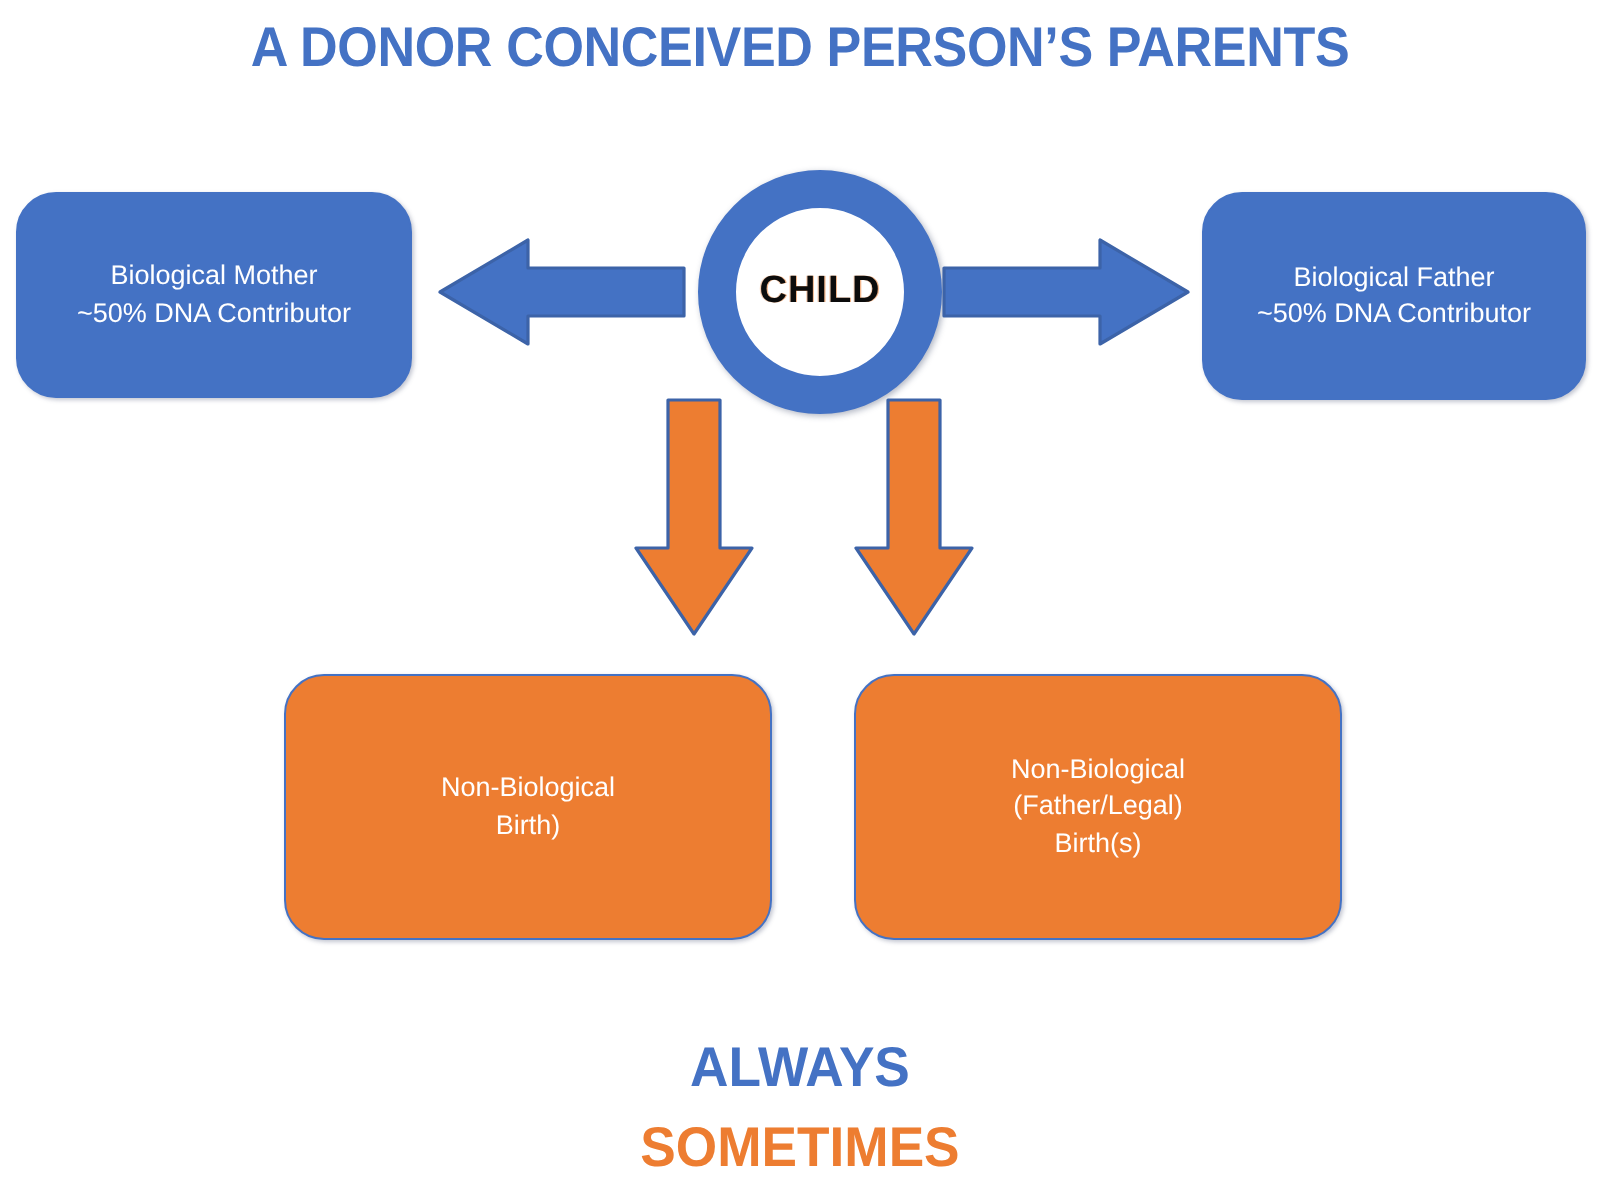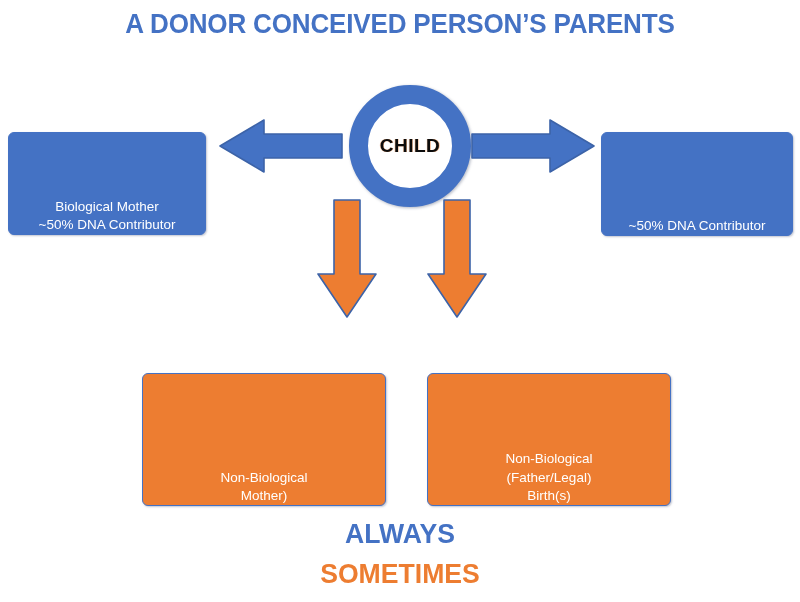--- a/index.html
+++ b/index.html
@@ -31,29 +31,28 @@
     color: #4472C4;
     transform: scaleX(0.93);
     transform-origin: center top;
     white-space: nowrap;
   }
 
   
   .node-box {
     position: absolute;
     box-sizing: border-box;
-    border-radius: 6px;
+    border-radius: 20px;
     display: flex;
-    align-items: flex-end;
+    align-items: center;
     justify-content: center;
     text-align: center;
     color: #ffffff;
     line-height: 1.35;
     box-shadow: 1px 1px 2px rgba(80,90,120,0.35);
-    margin-top: 36px;
   }
   .box-blue {
     background: #4472C4;
     border: 1px solid #4472C4;
     font-size: 13.5px;
   }
   .box-orange {
     background: #ED7D31;
     border: 1px solid #4472C4;
     font-size: 13.5px;
@@ -127,28 +126,29 @@
 
   <div class="node-box box-blue" id="box-bio-mother">
     <div class="lines">
       <div>Biological Mother</div>
       <div>~50% DNA Contributor</div>
     </div>
   </div>
 
   <div class="node-box box-blue" id="box-bio-father">
     <div class="lines">
+      <div>Biological Father</div>
       <div>~50% DNA Contributor</div>
     </div>
   </div>
 
   <div class="node-box box-orange" id="box-nonbio-mother">
     <div class="lines">
       <div>Non-Biological</div>
-      <div>Mother)</div>
+      <div>Birth)</div>
     </div>
   </div>
 
   <div class="node-box box-orange" id="box-nonbio-father">
     <div class="lines">
       <div>Non-Biological</div>
       <div>(Father/Legal)</div>
       <div>Birth(s)</div>
     </div>
   </div>

